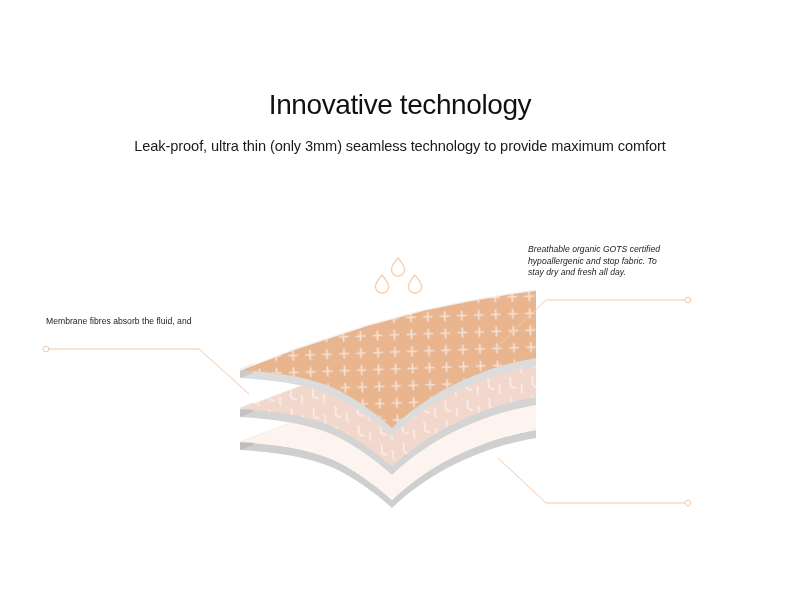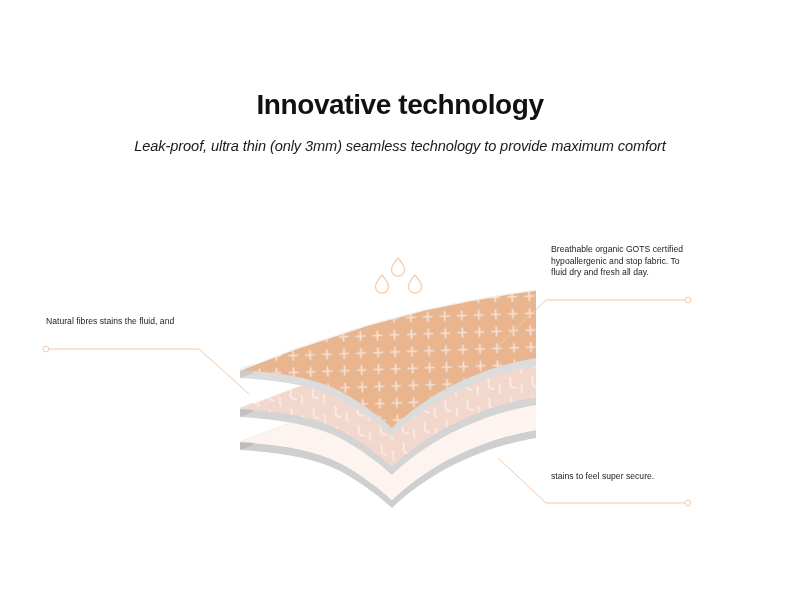--- a/index.html
+++ b/index.html
@@ -19,33 +19,32 @@
 
   
   #header {
     position:absolute;
     left:0; top:88px;
     width:800px;
     text-align:center;
   }
   #title {
     font-size:28px;
-    font-weight:700;
+    font-weight:400;
     letter-spacing:-0.4px;
     color:#111111;
     line-height:34px;
   }
   #subtitle {
     margin-top:13px;
     font-size:14.6px;
     font-weight:400;
     color:#1a1a1a;
     line-height:22px;
     letter-spacing:-0.1px;
-    font-style:italic;
   }
   #subtitle .sub-line { display:block; }
 
   
   #stage {
     position:absolute;
     left:0; top:0;
     width:800px; height:602px;
   }
   #stage svg { display:block; }
@@ -53,21 +52,21 @@
   
   .callout {
     position:absolute;
     font-size:8.6px;
     line-height:11.6px;
     color:#1b1b1b;
     letter-spacing:0.02px;
   }
   .callout .cline { display:block; white-space:nowrap; }
 
-  #callout-cotton { left:551px; top:244px; width:172px; }
+  #callout-cotton { left:528px; top:244px; width:172px;font-style:italic; }
   #callout-fibres { left:46px;  top:316px; width:180px; }
   #callout-pul    { left:551px; top:471px; width:176px; }
 </style>
 </head>
 <body>
 
 <div id="page">
 
   <div id="header">
     <div id="title">Innovative technology</div>
@@ -222,24 +221,23 @@
       <g>
         <path d="M688 503 L546 503 L498 458" fill="none" stroke="#f5c7a5" stroke-width="1"></path>
         <circle cx="688" cy="503" r="2.9" fill="#ffffff" stroke="#f5c7a5" stroke-width="1"></circle>
       </g>
     </svg>
   </div>
 
   <div class="callout" id="callout-cotton">
     <span class="cline">Breathable organic GOTS certified</span>
     <span class="cline">hypoallergenic and stop fabric. To</span>
-    <span class="cline">fluid dry and fresh all day.</span>
+    <span class="cline">stay dry and fresh all day.</span>
   </div>
 
   <div class="callout" id="callout-fibres">
-    <span class="cline">Natural fibres stains the fluid, and</span>
+    <span class="cline">Membrane fibres absorb the fluid, and</span>
   </div>
 
   <div class="callout" id="callout-pul">
-    <span class="cline">stains to feel super secure.</span>
   </div>
 
 </div>
 
 </body></html>

